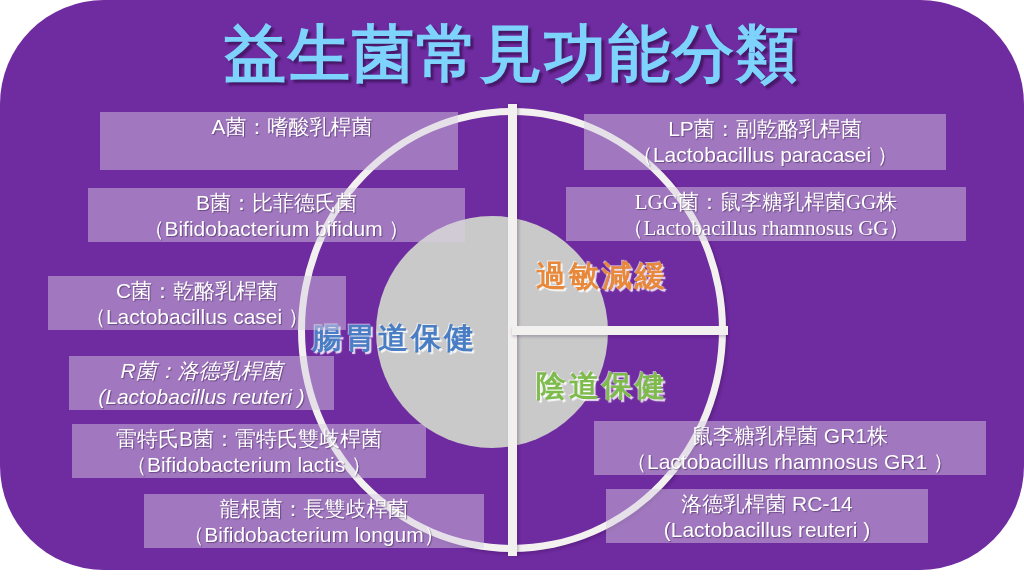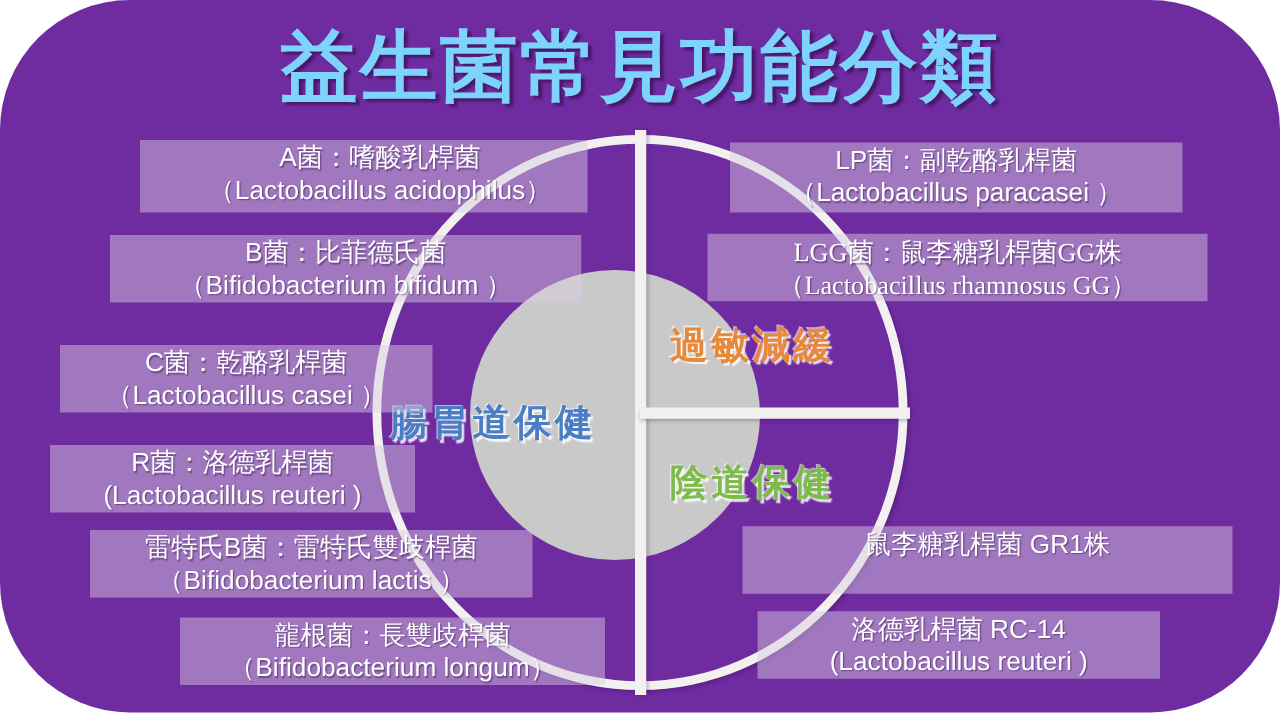--- a/index.html
+++ b/index.html
@@ -99,24 +99,24 @@
     line-height: 26px;
     padding: 2px 10px;
     box-sizing: border-box;
     text-shadow: 1px 1px 1px rgba(40,10,60,0.45);
     white-space: nowrap;
   }
   .strain .ln { display: block; }
   .strain.c  { text-align: center; }
 
   
-  #s-a    { left: 112px; top: 112px; width: 358px; height: 58px; padding-left: 36px; }
+  #s-a    { left: 100px; top: 112px; width: 358px; height: 58px; padding-left: 36px; }
   #s-b    { left: 88px;  top: 188px; width: 377px; height: 54px; }
   #s-c    { left: 48px;  top: 254px; width: 298px; height: 54px; margin-top: 22px; }
-  #s-r    { left: 40px;  top: 356px; width: 292px; height: 54px; }
+  #s-r    { left: 69px;  top: 356px; width: 265px; height: 54px; font-style: italic; }
   #s-lac  { left: 72px;  top: 424px; width: 354px; height: 54px; }
   #s-lon  { left: 144px; top: 494px; width: 340px; height: 54px; }
   
   #s-lp   { left: 584px; top: 114px; width: 362px; height: 56px; }
   #s-lgg  { left: 566px; top: 187px; width: 400px; height: 54px; font-family: Liberation Serif, serif; }
   #s-gr1  { left: 594px; top: 421px; width: 392px; height: 54px; }
   #s-rc14 { left: 606px; top: 489px; width: 322px; height: 54px; }
 </style>
 </head>
 <body>
@@ -132,21 +132,20 @@
       <div class="divider-v"></div>
       <div class="divider-h"></div>
 
       <div class="sector-label" id="label-gi" style="color:#4a7ec4">腸胃道保健</div>
       <div class="sector-label" id="label-all" style="color:#e8883a">過敏減緩</div>
       <div class="sector-label" id="label-vag" style="color:#7dbb4a">陰道保健</div>
     </div>
 
     <div class="strain c" id="s-a">
       <span class="ln">A菌：嗜酸乳桿菌</span>
-      <span class="ln">（Lactobacillus acidophilus）</span>
     </div>
     <div class="strain c" id="s-b">
       <span class="ln">B菌：比菲德氏菌</span>
       <span class="ln">（Bifidobacterium bifidum ）</span>
     </div>
     <div class="strain c" id="s-c">
       <span class="ln">C菌：乾酪乳桿菌</span>
       <span class="ln">（Lactobacillus casei ）</span>
     </div>
     <div class="strain c" id="s-r">
@@ -165,20 +164,21 @@
     <div class="strain c" id="s-lp">
       <span class="ln">LP菌：副乾酪乳桿菌</span>
       <span class="ln">（Lactobacillus paracasei ）</span>
     </div>
     <div class="strain c" id="s-lgg">
       <span class="ln">LGG菌：鼠李糖乳桿菌GG株</span>
       <span class="ln">（Lactobacillus rhamnosus GG）</span>
     </div>
     <div class="strain c" id="s-gr1">
       <span class="ln">鼠李糖乳桿菌 GR1株</span>
+      <span class="ln">（Lactobacillus rhamnosus GR1 ）</span>
     </div>
     <div class="strain c" id="s-rc14">
       <span class="ln">洛德乳桿菌 RC-14</span>
       <span class="ln">(Lactobacillus reuteri )</span>
     </div>
 
   </div>
 </div>
 
 </body></html>

